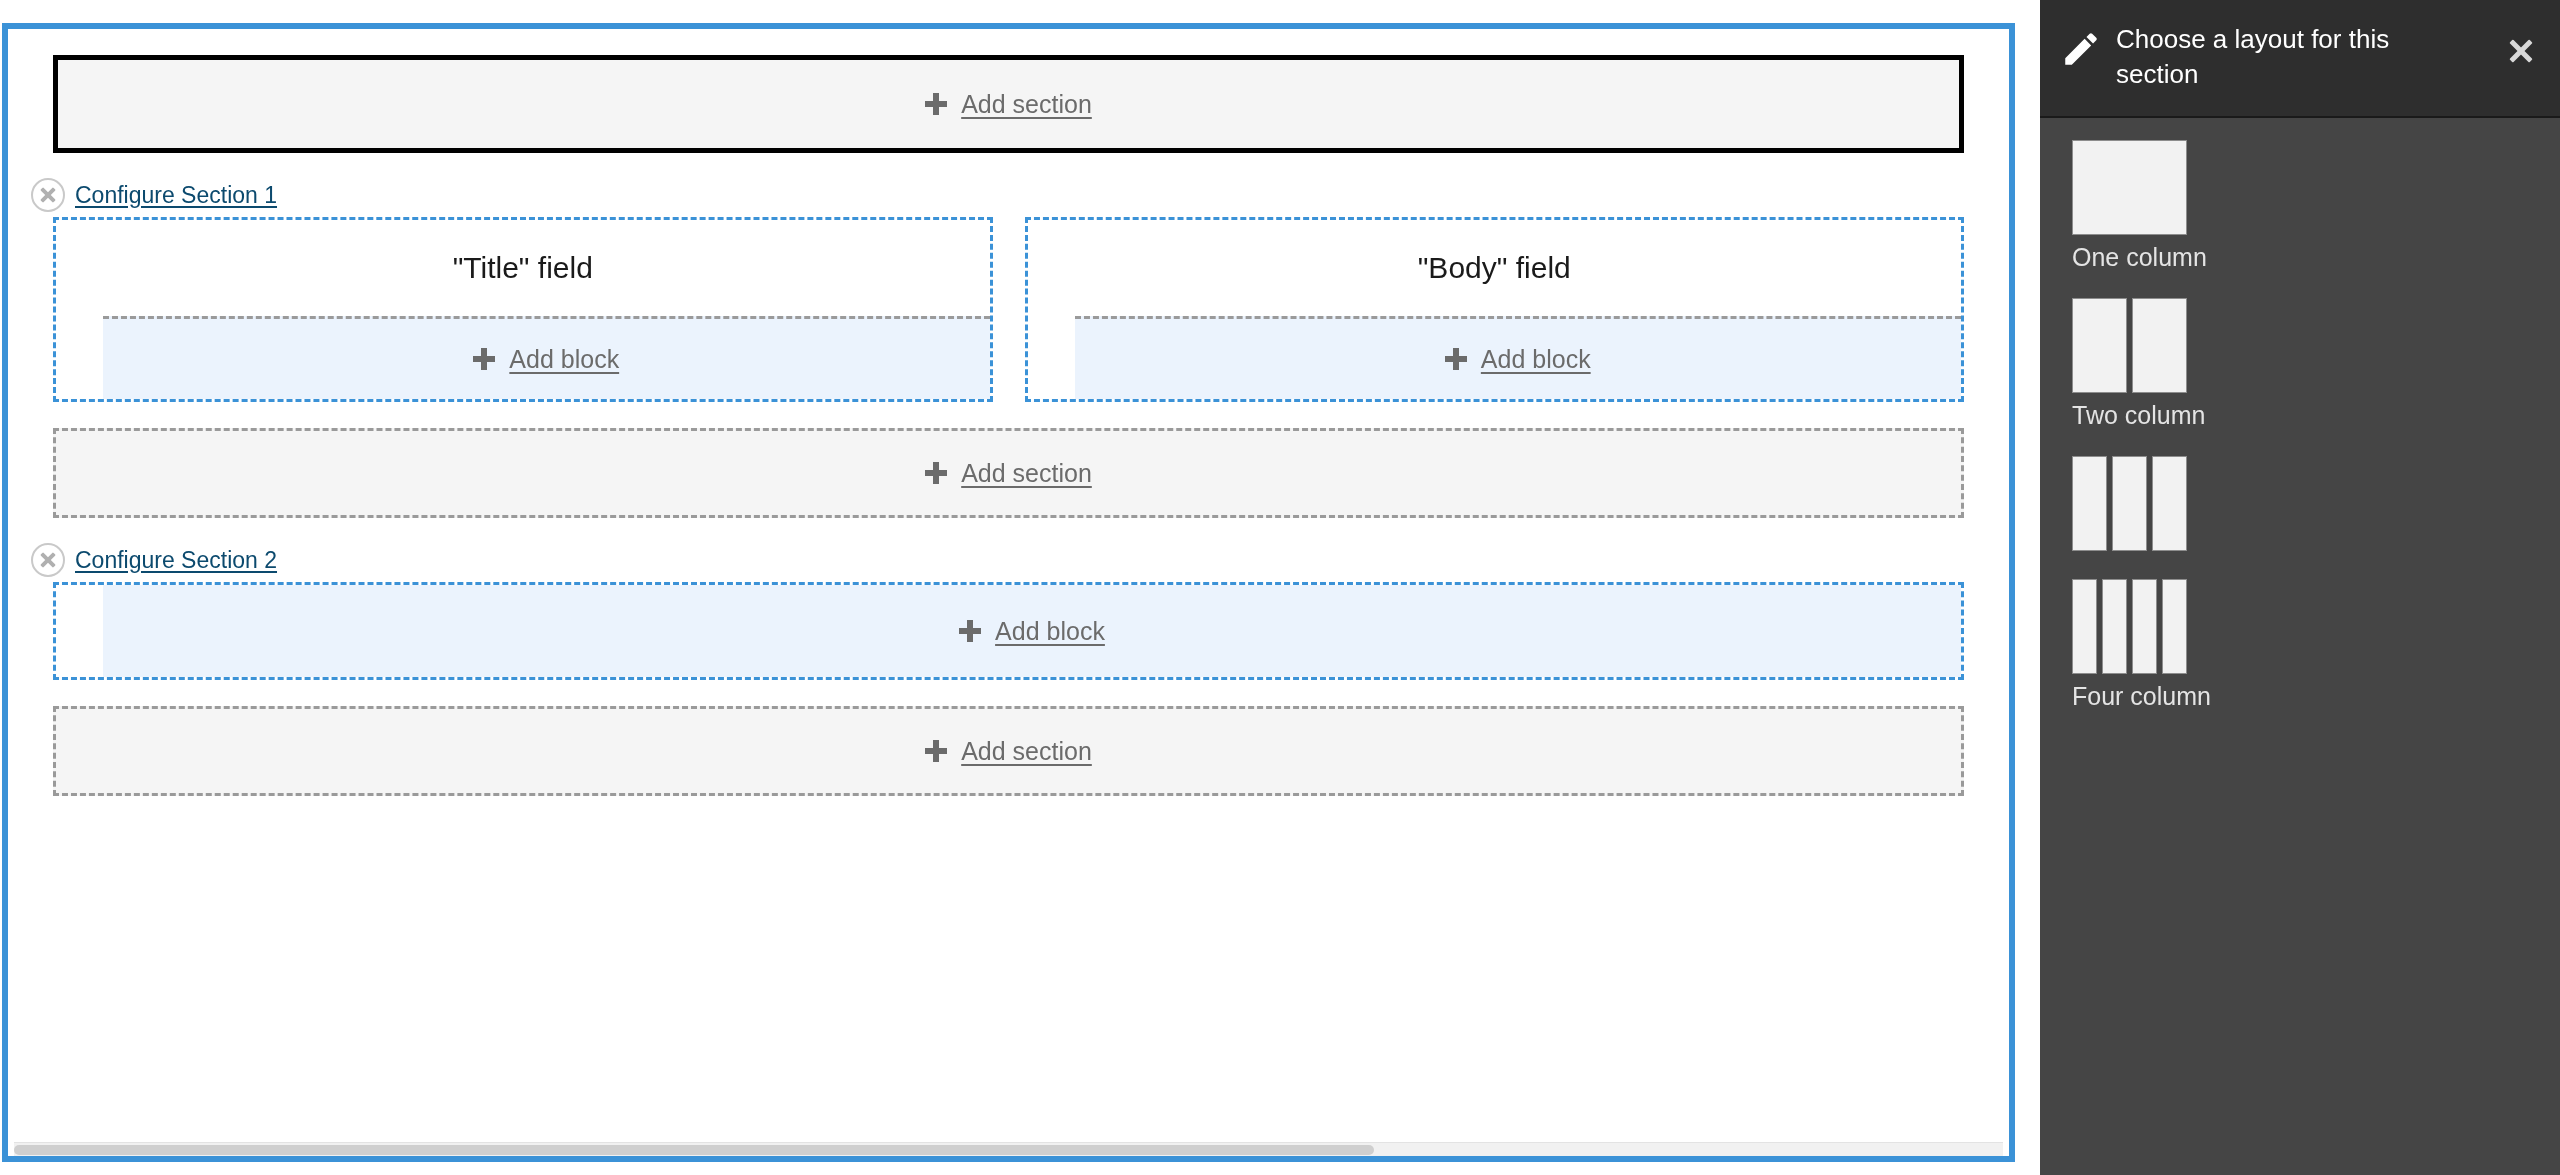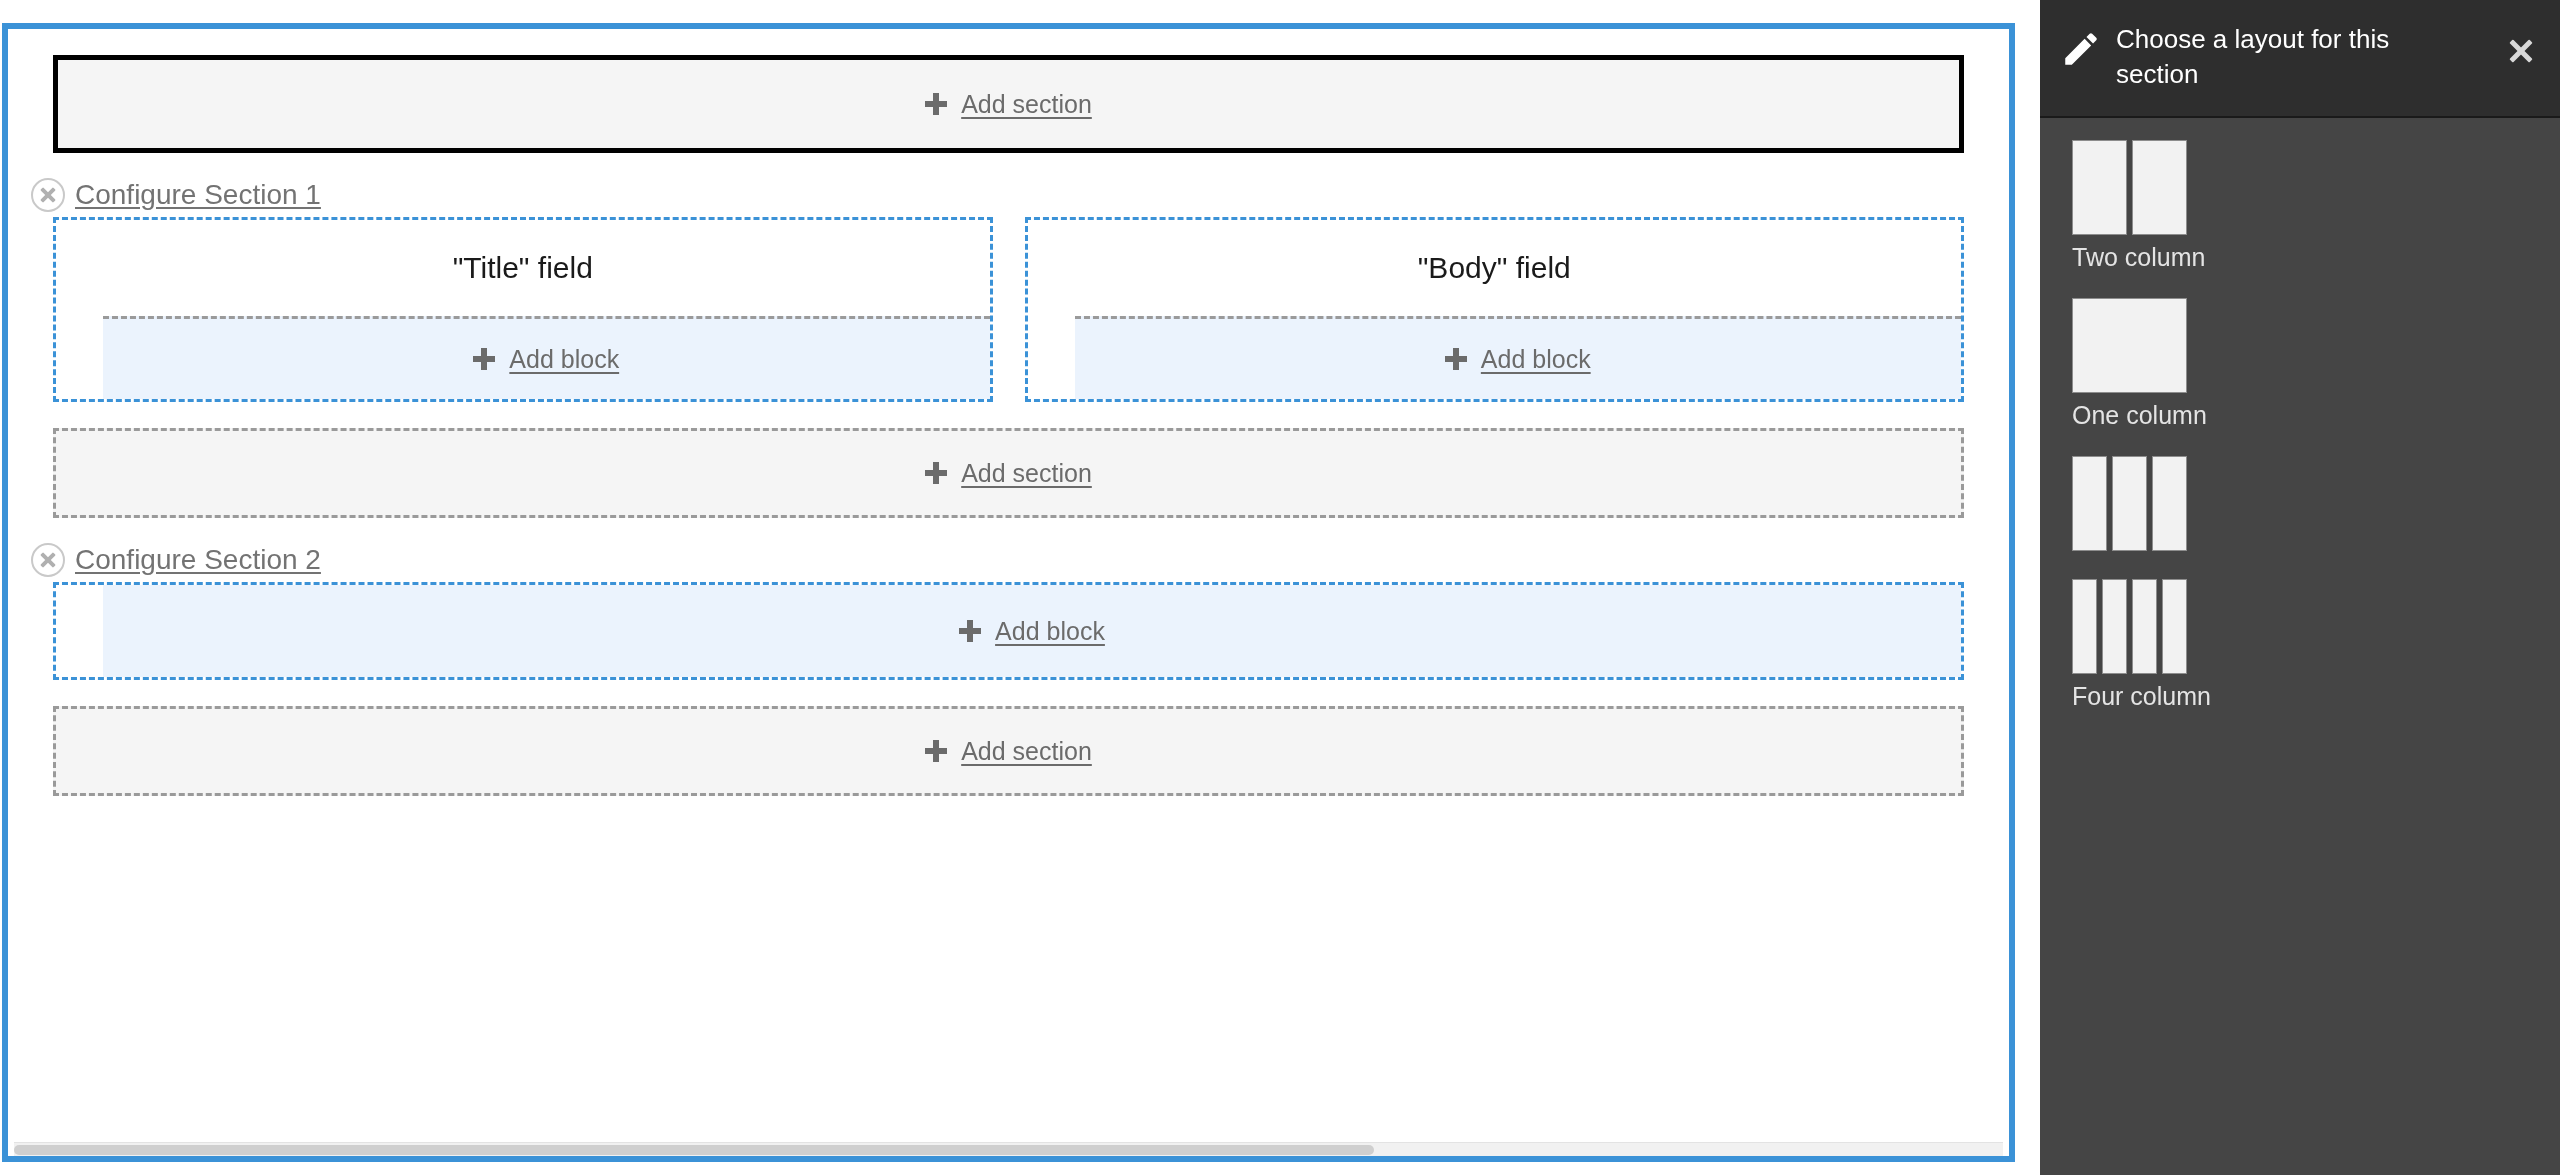--- a/index.html
+++ b/index.html
@@ -114,22 +114,22 @@
     top: 50%;
     width: 18px;
     height: 4px;
     background: #b0b0b0;
     border-radius: 1px;
   }
   .close-circle::before { transform: translate(-50%,-50%) rotate(45deg); }
   .close-circle::after  { transform: translate(-50%,-50%) rotate(-45deg); }
 
   .configure-link {
-    font-size: 28px;
-    color: #737373;
+    font-size: 23px;
+    color: #0c4a6e;
     text-decoration: underline;
     text-underline-offset: 3px;
     cursor: pointer;
     line-height: 1;
   }
 
   
   .section-body {
     display: flex;
     gap: 32px;
@@ -342,30 +342,30 @@
       </svg>
       <div class="tray-title">Choose a layout for this section</div>
       <div class="tray-close"></div>
     </div>
 
     <div class="tray-body">
 
       <div class="layout-option">
         <div class="layout-thumb">
           <span class="col"></span>
-            <span class="col"></span>
-        </div>
-        <div class="layout-label">Two column</div>
+        </div>
+        <div class="layout-label">One column</div>
       </div>
 
       <div class="layout-option">
         <div class="layout-thumb">
           <span class="col"></span>
-        </div>
-        <div class="layout-label">One column</div>
+            <span class="col"></span>
+        </div>
+        <div class="layout-label">Two column</div>
       </div>
 
       <div class="layout-option">
         <div class="layout-thumb">
           <span class="col"></span>
             <span class="col"></span>
             <span class="col"></span>
         </div>
       </div>
 

